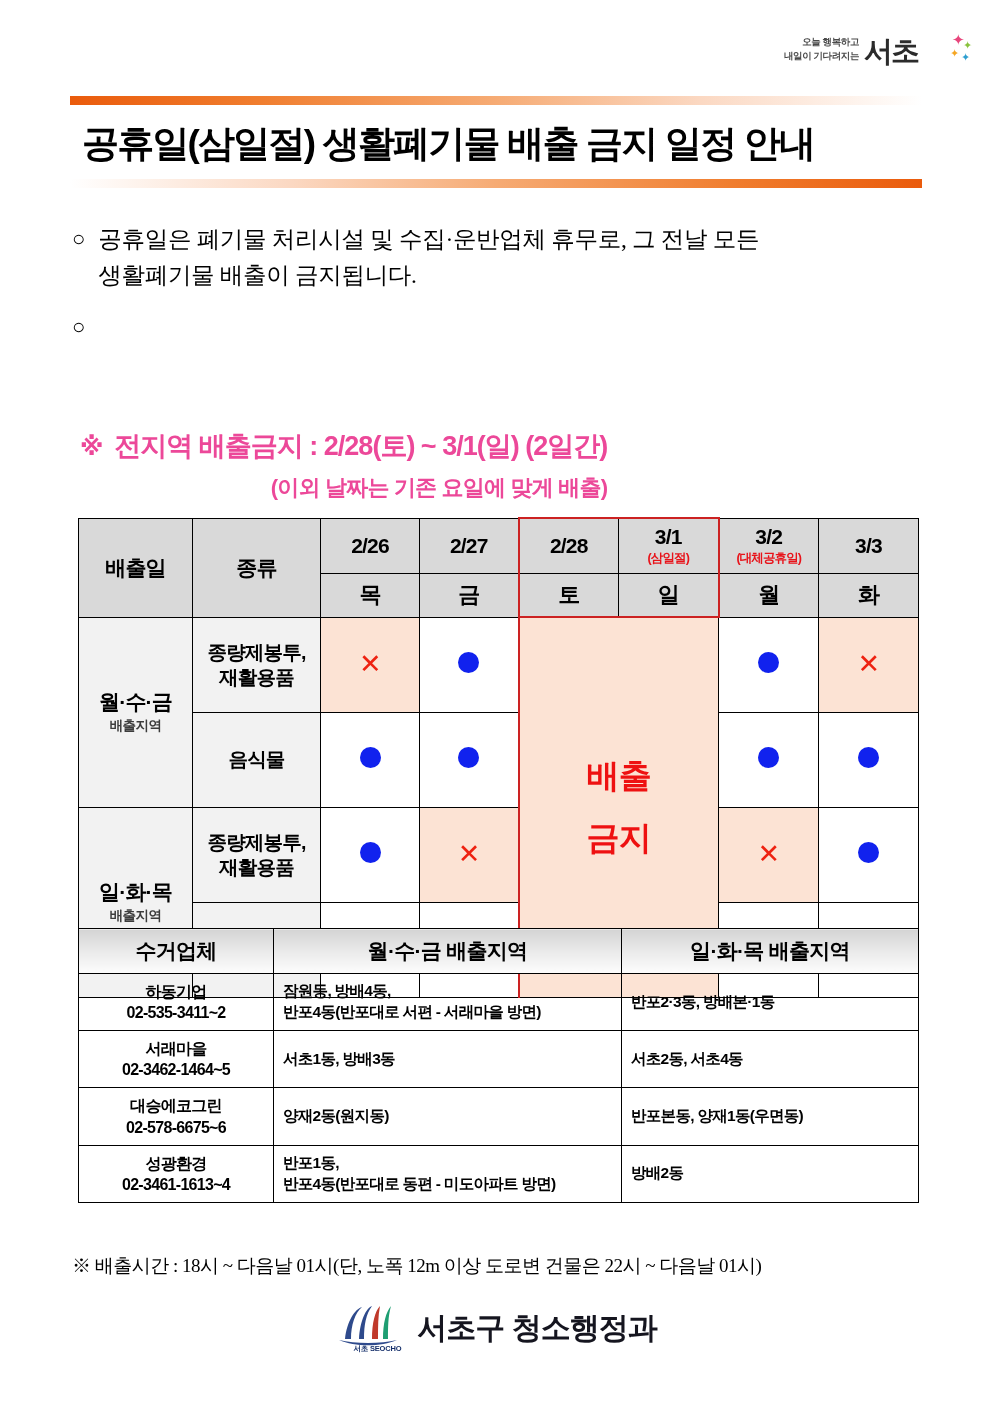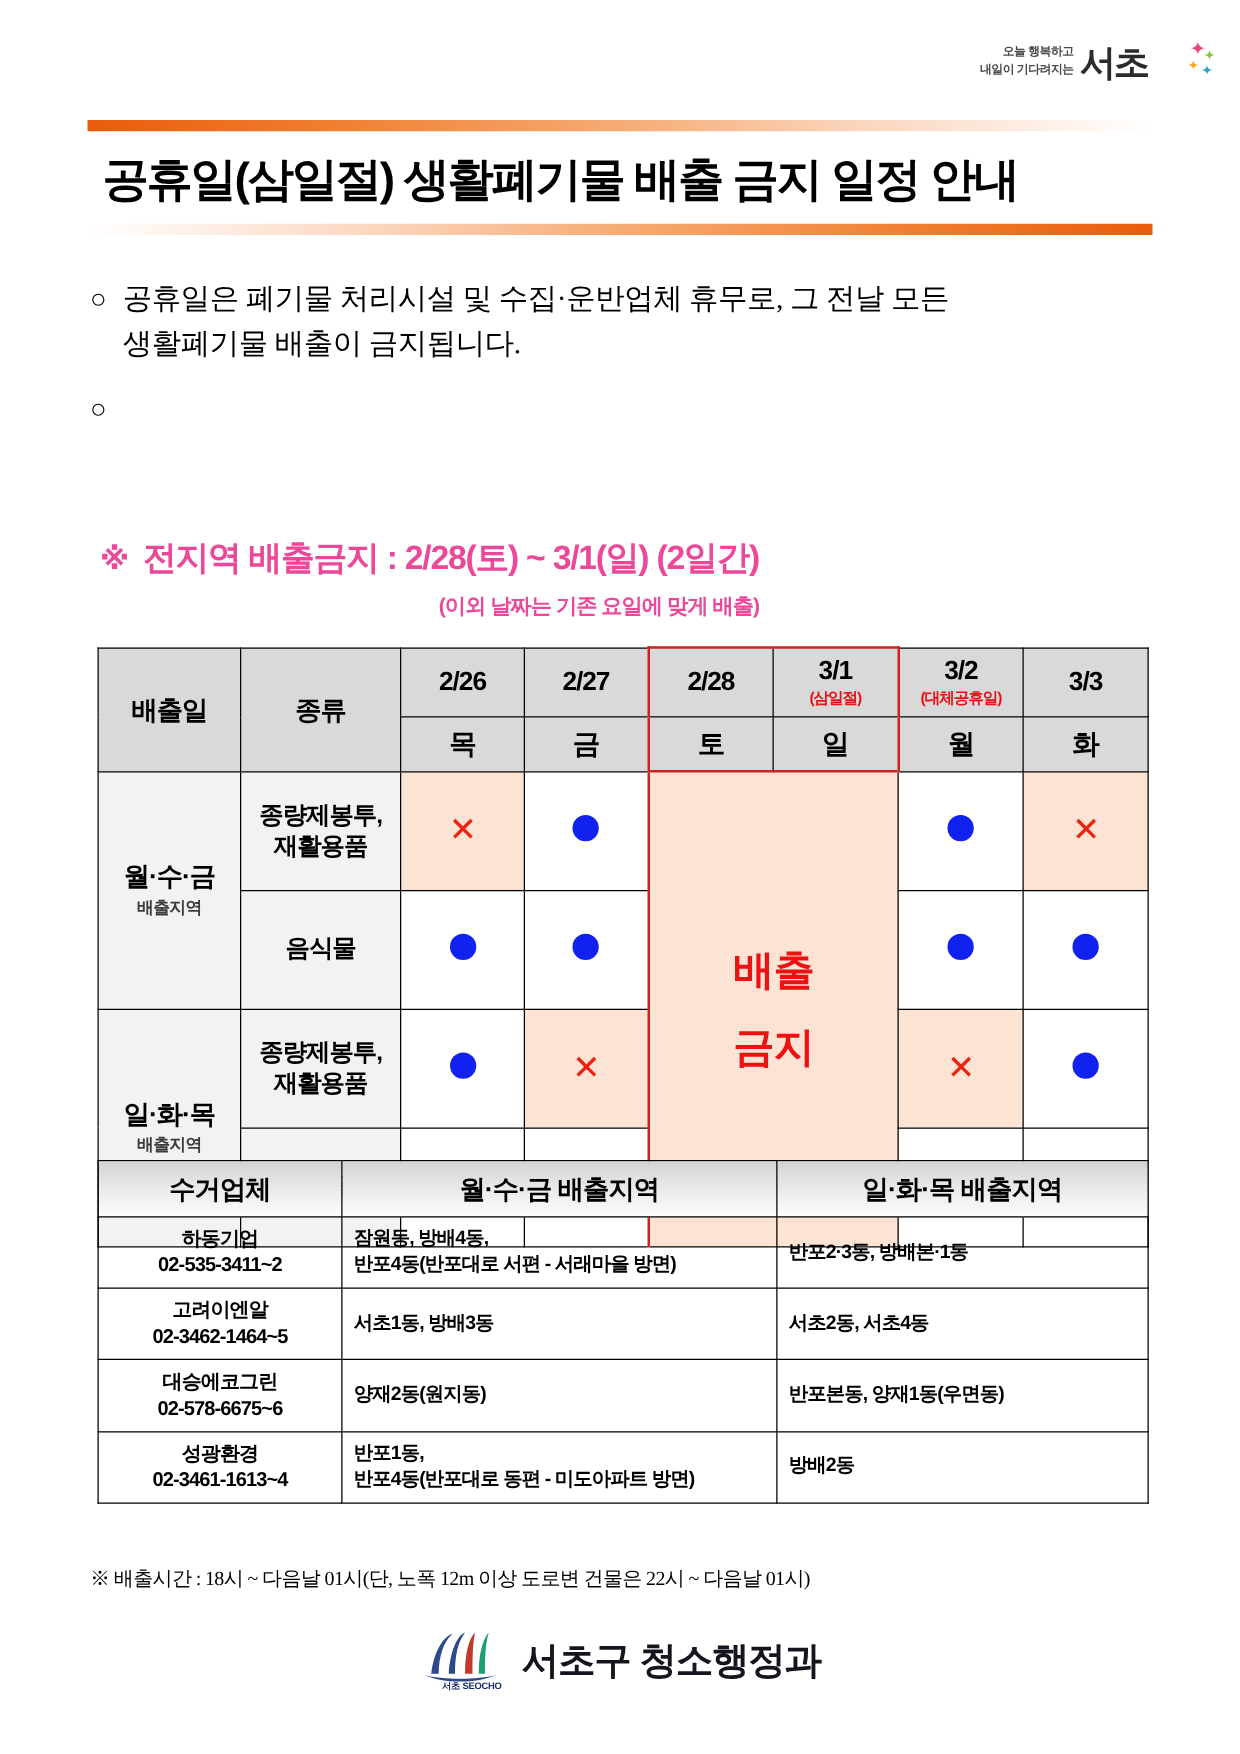--- a/index.html
+++ b/index.html
@@ -120,21 +120,21 @@
     text-align: right;
   }
   .notice-main {
     font-size: 27px;
     font-weight: bold;
     letter-spacing: -1px;
     white-space: nowrap;
   }
   .notice-main .mk { margin-right: 12px; font-size: 24px; }
   .notice-sub {
-    font-size: 17px;
+    font-size: 22px;
     font-weight: bold;
     letter-spacing: -0.8px;
     margin-top: 9px;
     margin-left: 39px;
   }
 
   
   .sched-wrap {
     position: absolute;
     top: 517px;
@@ -250,21 +250,21 @@
     line-height: 1.34;
     padding: 7px 9px;
   }
 
   
   .foot-note {
     position: absolute;
     top: 1253px;
     left: 72px;
     font-family: "Liberation Serif", "DejaVu Serif", serif;
-    font-size: 16px;
+    font-size: 19px;
     letter-spacing: -0.5px;
     white-space: nowrap;
   }
   .foot-sign {
     position: absolute;
     top: 1303px;
     left: 0;
     width: 992px;
     display: flex;
     justify-content: center;
@@ -466,21 +466,21 @@
           <span>잠원동, 방배4동,</span><br>
           <span>반포4동(반포대로 서편 - 서래마을 방면)</span>
         </td>
         <td class="carea">
           <span>반포2·3동, 방배본·1동</span>
         </td>
       </tr>
 
       <tr>
         <td class="cname">
-          <span>고려이엔알</span><br>
+          <span>서래마을</span><br>
           <span>02-3462-1464~5</span>
         </td>
         <td class="carea">
           <span>서초1동, 방배3동</span>
         </td>
         <td class="carea">
           <span>서초2동, 서초4동</span>
         </td>
       </tr>
 

